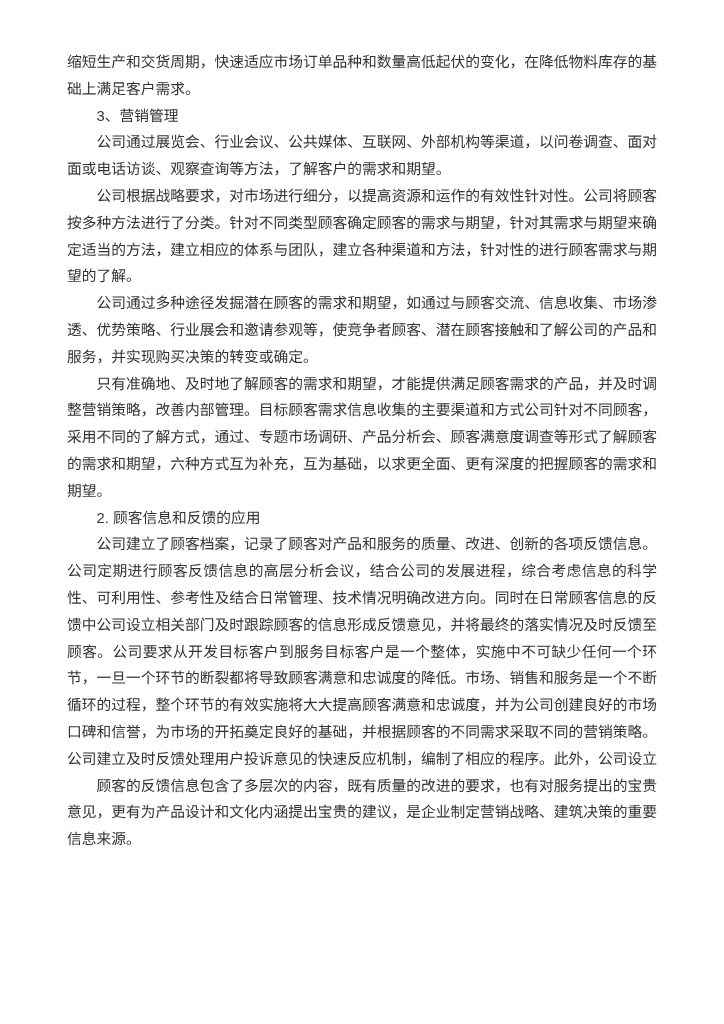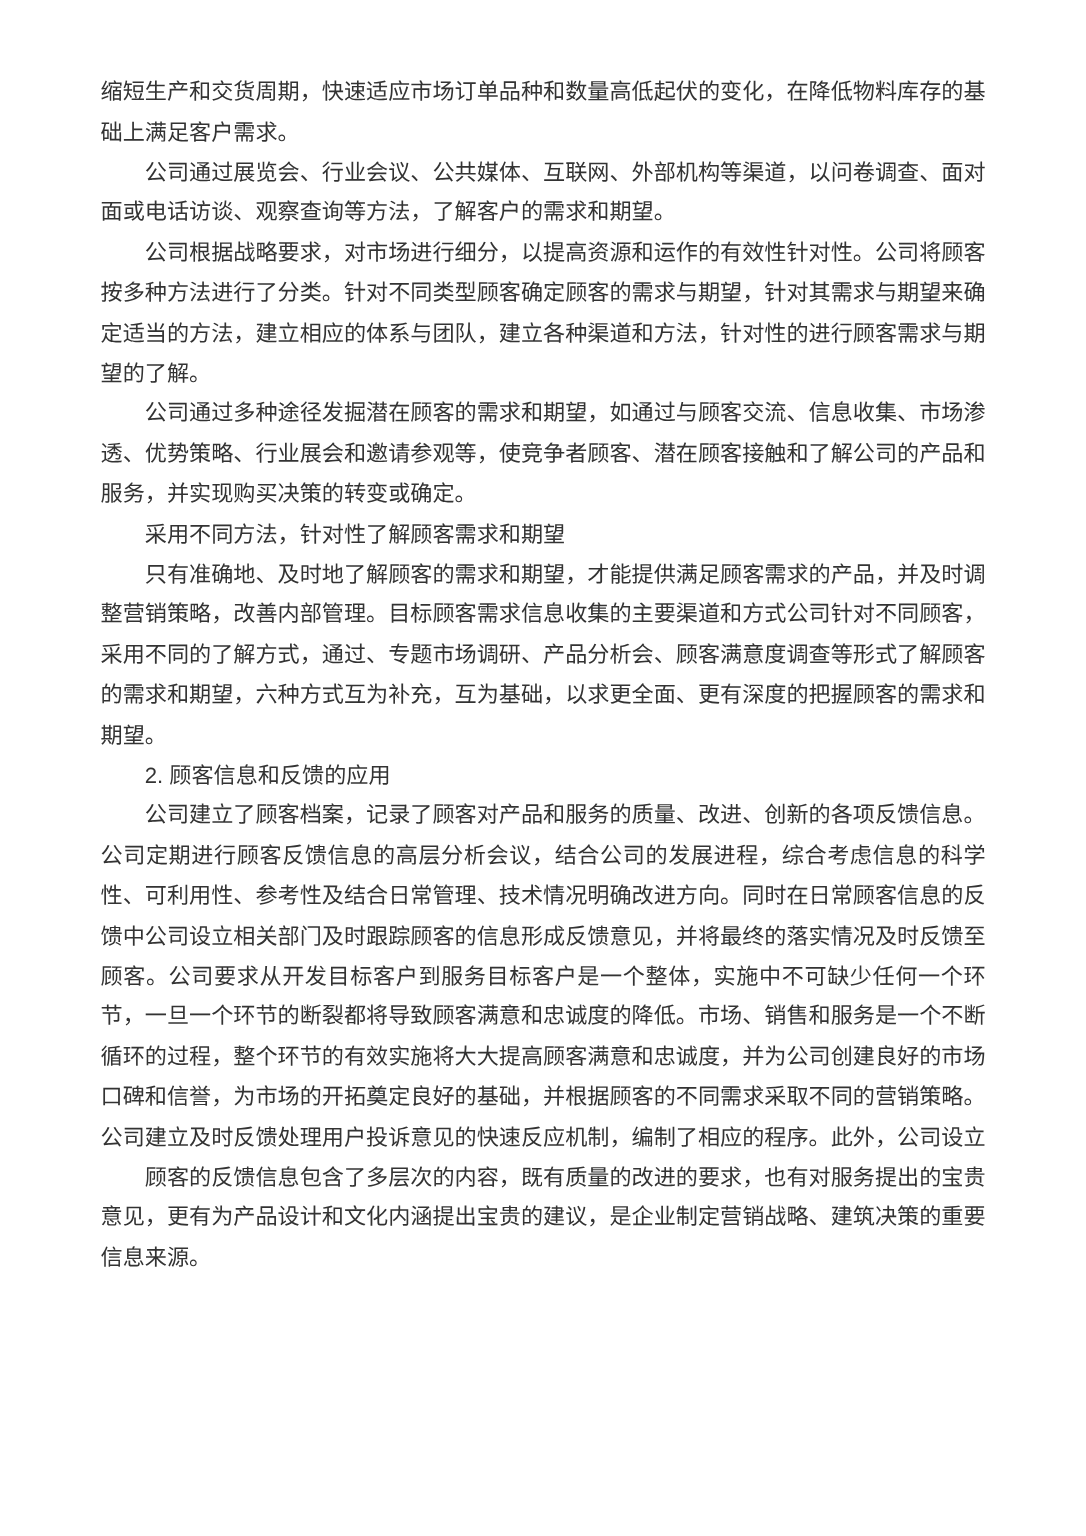--- a/index.html
+++ b/index.html
@@ -38,22 +38,22 @@
   .para.indent {
     text-indent: 2em;
   }
 </style>
 </head>
 <body>
 
 <div class="page">
   <div class="text-block" style="color: rgb(51, 51, 51);">
       <p class="para">缩短生产和交货周期，快速适应市场订单品种和数量高低起伏的变化，在降低物料库存的基础上满足客户需求。</p>
+      <p class="para indent">3、营销管理</p>
       <p class="para indent">公司通过展览会、行业会议、公共媒体、互联网、外部机构等渠道，以问卷调查、面对面或电话访谈、观察查询等方法，了解客户的需求和期望。</p>
       <p class="para indent">公司根据战略要求，对市场进行细分，以提高资源和运作的有效性针对性。公司将顾客按多种方法进行了分类。针对不同类型顾客确定顾客的需求与期望，针对其需求与期望来确定适当的方法，建立相应的体系与团队，建立各种渠道和方法，针对性的进行顾客需求与期望的了解。</p>
       <p class="para indent">公司通过多种途径发掘潜在顾客的需求和期望，如通过与顾客交流、信息收集、市场渗透、优势策略、行业展会和邀请参观等，使竞争者顾客、潜在顾客接触和了解公司的产品和服务，并实现购买决策的转变或确定。</p>
-      <p class="para indent">采用不同方法，针对性了解顾客需求和期望</p>
       <p class="para indent">只有准确地、及时地了解顾客的需求和期望，才能提供满足顾客需求的产品，并及时调整营销策略，改善内部管理。目标顾客需求信息收集的主要渠道和方式公司针对不同顾客，采用不同的了解方式，通过、专题市场调研、产品分析会、顾客满意度调查等形式了解顾客的需求和期望，六种方式互为补充，互为基础，以求更全面、更有深度的把握顾客的需求和期望。</p>
       <p class="para indent">2. 顾客信息和反馈的应用</p>
       <p class="para indent">公司建立了顾客档案，记录了顾客对产品和服务的质量、改进、创新的各项反馈信息。公司定期进行顾客反馈信息的高层分析会议，结合公司的发展进程，综合考虑信息的科学性、可利用性、参考性及结合日常管理、技术情况明确改进方向。同时在日常顾客信息的反馈中公司设立相关部门及时跟踪顾客的信息形成反馈意见，并将最终的落实情况及时反馈至顾客。公司要求从开发目标客户到服务目标客户是一个整体，实施中不可缺少任何一个环节，一旦一个环节的断裂都将导致顾客满意和忠诚度的降低。市场、销售和服务是一个不断循环的过程，整个环节的有效实施将大大提高顾客满意和忠诚度，并为公司创建良好的市场口碑和信誉，为市场的开拓奠定良好的基础，并根据顾客的不同需求采取不同的营销策略。公司建立及时反馈处理用户投诉意见的快速反应机制，编制了相应的程序。此外，公司设立</p>
       <p class="para indent">顾客的反馈信息包含了多层次的内容，既有质量的改进的要求，也有对服务提出的宝贵意见，更有为产品设计和文化内涵提出宝贵的建议，是企业制定营销战略、建筑决策的重要信息来源。</p>
     </div>
 </div>
 
 </body></html>

